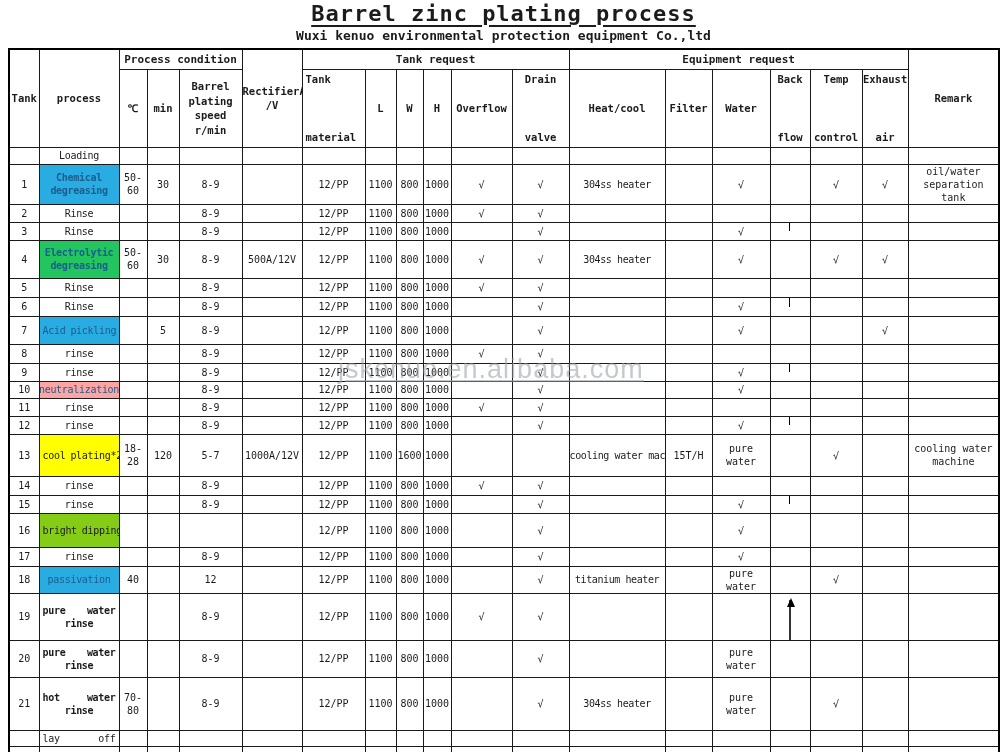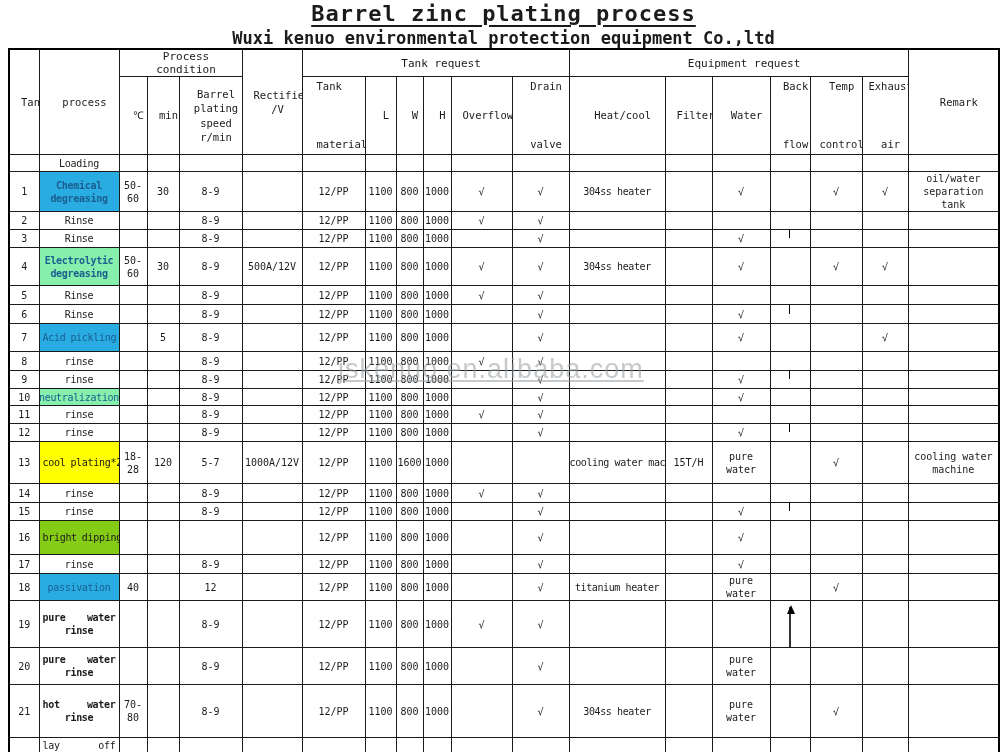--- a/index.html
+++ b/index.html
@@ -8,32 +8,32 @@
     font-family:"DejaVu Sans Mono","Liberation Mono",monospace;color:#1b1b1b;
     overflow:hidden;
   }
   .title{
     position:absolute;top:1px;left:0;width:100%;text-align:center;
     font-size:22px;font-weight:bold;letter-spacing:1px;
     text-decoration:underline;text-decoration-thickness:2px;text-underline-offset:4px;
   }
   .subtitle{
     position:absolute;top:28px;left:0;width:100%;text-align:center;
-    font-size:17px;font-weight:bold;
+    font-size:13px;font-weight:bold;
   }
   table.proc{
     position:absolute;left:8px;top:48px;
     border-collapse:collapse;table-layout:fixed;width:990px;
     border:2.5px solid #000;
   }
   .proc th,.proc td{
     border:1px solid #1a1a1a;padding:0;text-align:center;vertical-align:middle;
     overflow:hidden;font-size:10px;line-height:13px;
   }
-  .proc th{font-weight:normal;font-size:10.5px;padding-left:11px;}
+  .proc th{font-weight:bold;font-size:10.5px;}
   tr.hgroup{height:20px;} tr.hleaf{height:77px;}
   th.group{font-size:11px;}
   .vsplit{display:flex;flex-direction:column;justify-content:space-between;align-items:center;height:71px;padding:3px 1px;}
   .vsplit.ta-l{align-items:flex-start;text-align:left;padding-left:3px;}
   .stack span{display:block;line-height:14.5px;}
   
   .c-tank{font-size:10.5px;}
   .c-process{font-size:10px;letter-spacing:-0.3px;}
   .c-temp,.c-min{font-size:9px;}
   .c-speed,.c-rectifier,.c-material,.c-l,.c-w,.c-h{font-size:10px;}
@@ -264,21 +264,21 @@
         <td class="c-water">√</td>
         <td class="c-backflow">
           <div class="arrow short"></div>
         </td>
         <td class="c-tempctrl"></td>
         <td class="c-exhaust"></td>
         <td class="c-remark"></td>
       </tr>
       <tr style="height: 38px;">
         <td class="c-tank">4</td>
-        <td class="c-process" style="background: #86efac; color: rgb(27, 94, 143);">
+        <td class="c-process" style="background: #22c55e; color: rgb(27, 94, 143);">
           <div class="plines multi">
             <div class="pline">
               <span>Electrolytic</span>
             </div>
             <div class="pline">
               <span>degreasing</span>
             </div>
           </div>
         </td>
         <td class="c-temp">50-60</td>
@@ -434,21 +434,21 @@
         <td class="c-water">√</td>
         <td class="c-backflow">
           <div class="arrow short"></div>
         </td>
         <td class="c-tempctrl"></td>
         <td class="c-exhaust"></td>
         <td class="c-remark"></td>
       </tr>
       <tr style="height: 17px; padding-left: 32px;">
         <td class="c-tank">10</td>
-        <td class="c-process" style="background: #86efac; color: rgb(27, 94, 143); text-align: right;">
+        <td class="c-process" style="background: #fca5a5; color: rgb(27, 94, 143); text-align: right;">
           <div class="plines">
             <div class="pline">
               <span>neutralization</span>
             </div>
           </div>
         </td>
         <td class="c-temp"></td>
         <td class="c-min"></td>
         <td class="c-speed">8-9</td>
         <td class="c-rectifier"></td>

